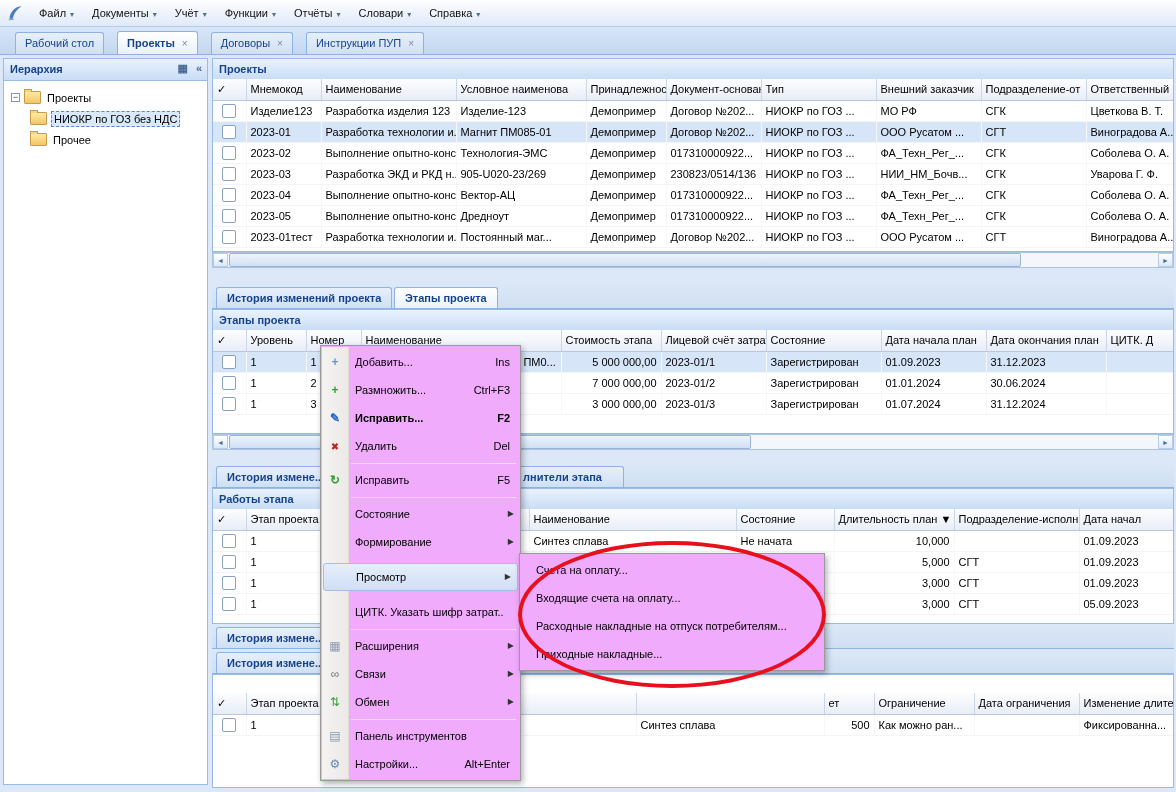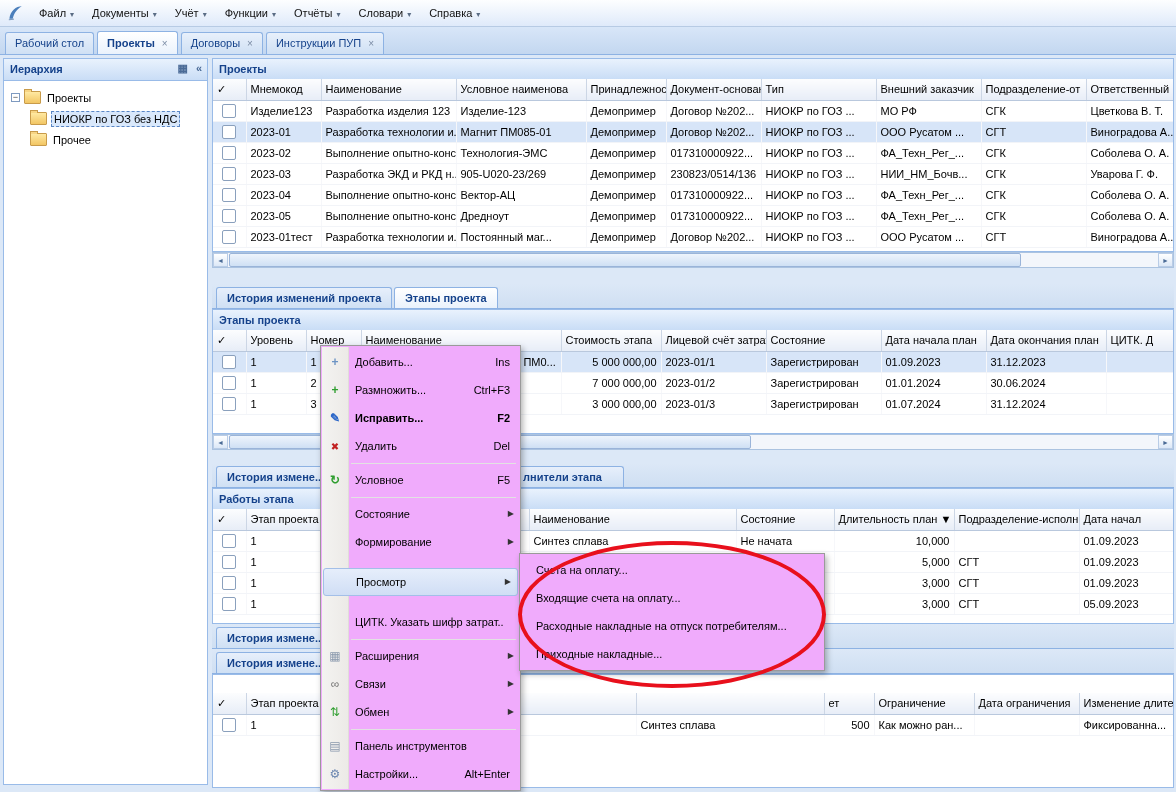--- a/index.html
+++ b/index.html
@@ -13,21 +13,21 @@
     display:flex;align-items:center;padding-left:6px;}
   .logo{display:inline-block;width:18px;height:18px;margin-right:6px;}
   .menu-item{padding:4px 9px;color:#111;cursor:default;white-space:nowrap;}
   .menu-item::after{content:"▾";font-size:8px;color:#5a6c84;margin-left:4px;}
   
   .tabbar{position:absolute;left:0;top:27px;width:1176px;height:28px;box-sizing:border-box;
     background:linear-gradient(#d8e6f8,#c3d7f0);border-bottom:1px solid #8db2e3;
     display:flex;align-items:flex-end;gap:3px;padding-left:5px;}
   .tab{height:21px;line-height:21px;border:1px solid #8db2e3;border-bottom:none;
     border-radius:3px 3px 0 0;padding:0 9px;display:flex;align-items:center;gap:7px;
-    background:linear-gradient(#e8f0fb,#cfe0f4);color:#15428b;white-space:nowrap;}
+    background:linear-gradient(#e8f0fb,#cfe0f4);color:#15428b;white-space:nowrap;margin-left:10px;}
   .tab.active{background:linear-gradient(#ffffff,#eaf2fc);font-weight:bold;height:22px;}
   .tab .close{color:#7b8ca5;font-size:10px;font-weight:normal;}
   
   .panel-header{position:absolute;height:21px;box-sizing:border-box;
     border:1px solid #99bbe8;border-bottom:none;
     background:linear-gradient(#e9f2fd,#c9ddf6);color:#15428b;font-weight:bold;
     padding:3px 6px;line-height:15px;white-space:nowrap;overflow:hidden;}
   .grid-wrap{position:absolute;background:#fff;border:1px solid #99bbe8;box-sizing:border-box;overflow:hidden;}
   table.grid{border-collapse:collapse;table-layout:fixed;width:100%;}
   table.grid th{height:21px;box-sizing:border-box;padding:0 4px;line-height:21px;text-align:left;
@@ -73,21 +73,21 @@
   .tree-label{padding:1px 2px;}
   .tree-node.sel .tree-label{background:#d9e8fb;border:1px dashed #5b87c5;}
   
   .ctx{position:absolute;background:#f0abfc;border:1px solid #9a9a9a;box-shadow:2px 3px 6px rgba(0,0,0,.3);
     padding:2px 0;z-index:20;box-sizing:border-box;}
   .ctx.iconstrip::before{content:"";position:absolute;left:1px;top:1px;bottom:1px;width:26px;
     background:linear-gradient(90deg,#f4f3f1,#eceae7);border-right:1px solid #e0ddd9;}
   .ci{position:relative;height:28px;line-height:28px;padding-left:34px;padding-right:20px;white-space:nowrap;cursor:default;}
   .ctx.plain .ci{padding-left:16px;}
   .ci.bold{font-weight:bold;}
-  .ci.hl{margin:12px 2px;padding-left:32px;height:26px;line-height:26px;border:1px solid #a3bfe8;
+  .ci.hl{margin:7px 2px;padding-left:32px;height:26px;line-height:26px;border:1px solid #a3bfe8;
     border-radius:3px;background:linear-gradient(#e6eefb,#d0def5);}
   .mi-icon{position:absolute;left:5px;top:0;width:18px;text-align:center;font-size:12px;}
   .mi-sc{position:absolute;right:10px;}
   .mi-arrow{position:absolute;right:6px;font-size:8px;color:#333;}
   .msep{height:6px;position:relative;}
   .msep::before{content:"";position:absolute;left:30px;right:4px;top:3px;border-top:1px solid #e2e2e2;}
   .icon-add::before{content:"+";color:#6d94c4;font-weight:bold;}
   .icon-duplicate::before{content:"+";color:#2f9e2f;font-weight:bold;}
   .icon-edit::before{content:"✎";color:#2a66c8;}
   .icon-delete::before{content:"✖";color:#c22222;font-size:10px;}
@@ -540,21 +540,21 @@
     <span class="mi-sc">F2</span>
   </div>
   <div class="ci">
     <span class="mi-icon icon-delete"></span>
     <span>Удалить</span>
     <span class="mi-sc">Del</span>
   </div>
   <div class="msep"></div>
   <div class="ci">
     <span class="mi-icon icon-refresh"></span>
-    <span>Условное</span>
+    <span>Исправить</span>
     <span class="mi-sc">F5</span>
   </div>
   <div class="msep"></div>
   <div class="ci">
     <span>Состояние</span>
     <span class="mi-arrow">▶</span>
   </div>
   <div class="ci">
     <span>Формирование</span>
     <span class="mi-arrow">▶</span>

